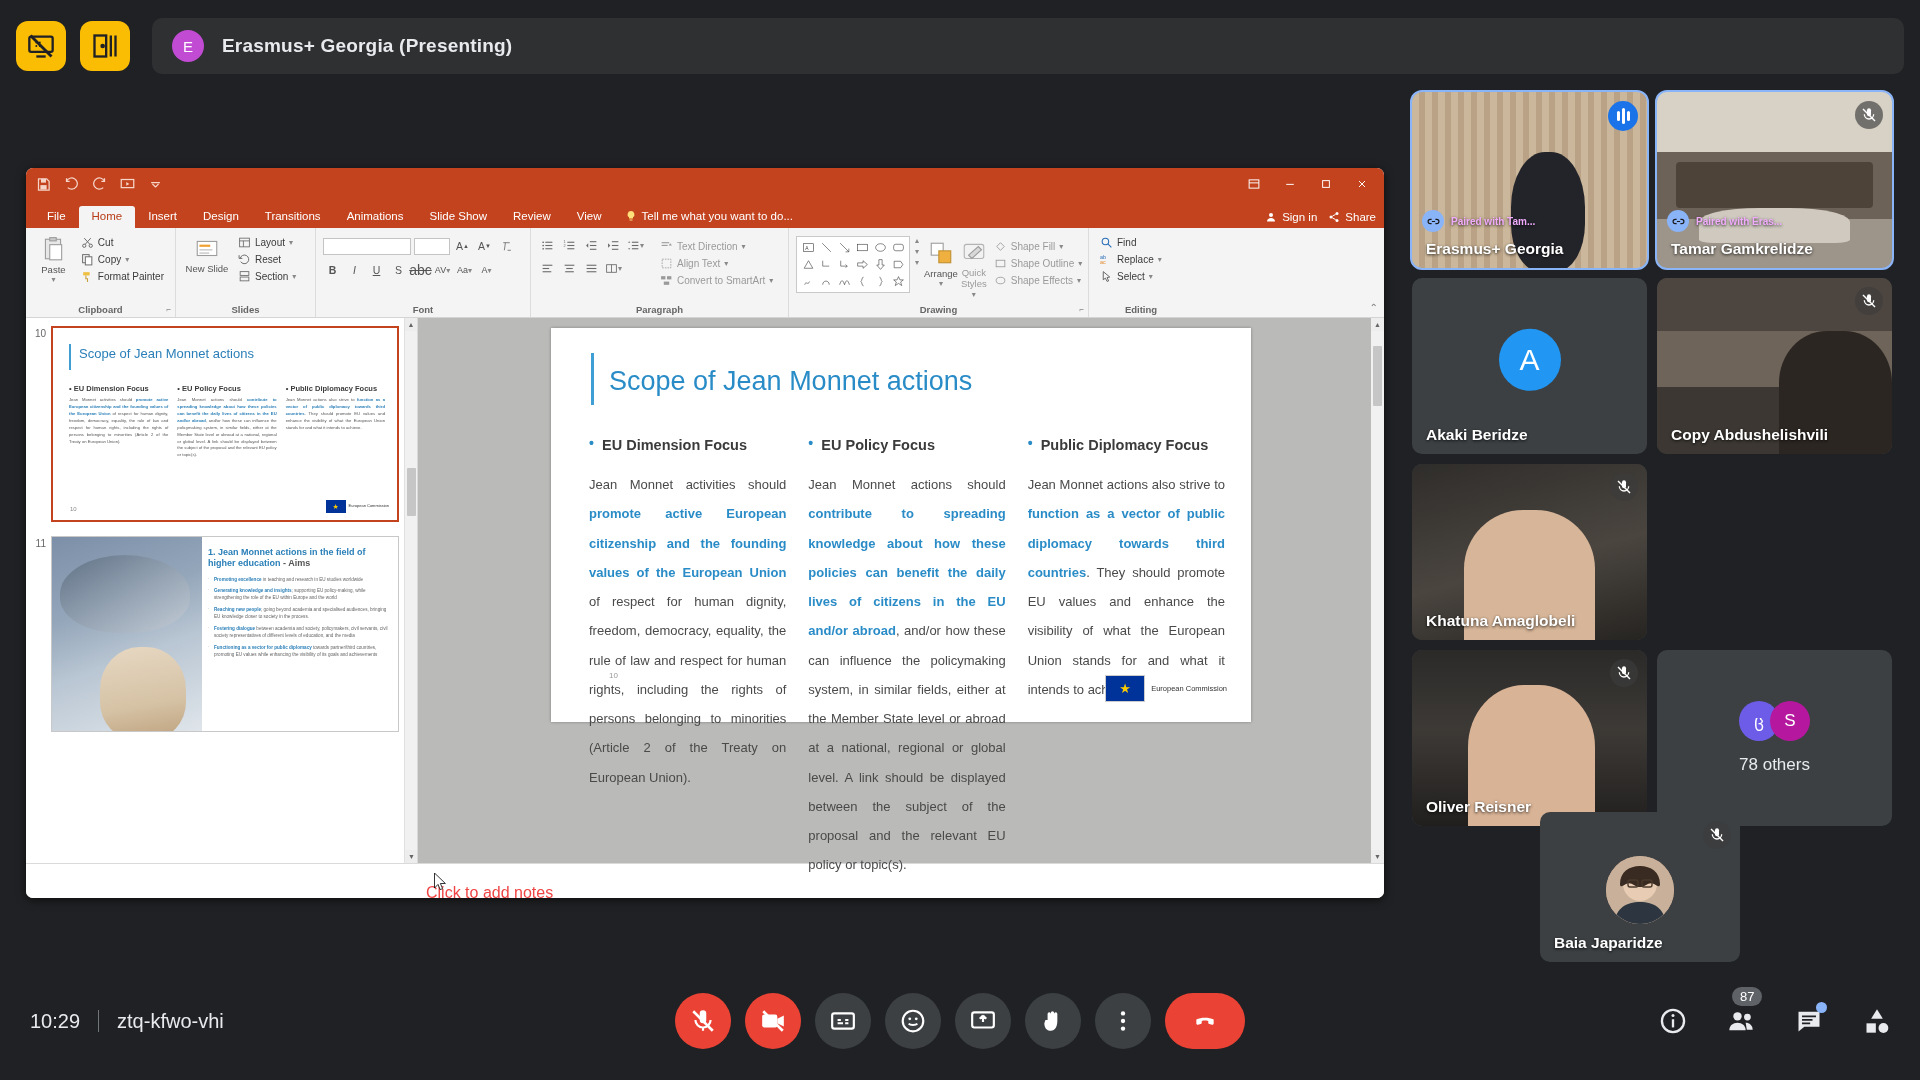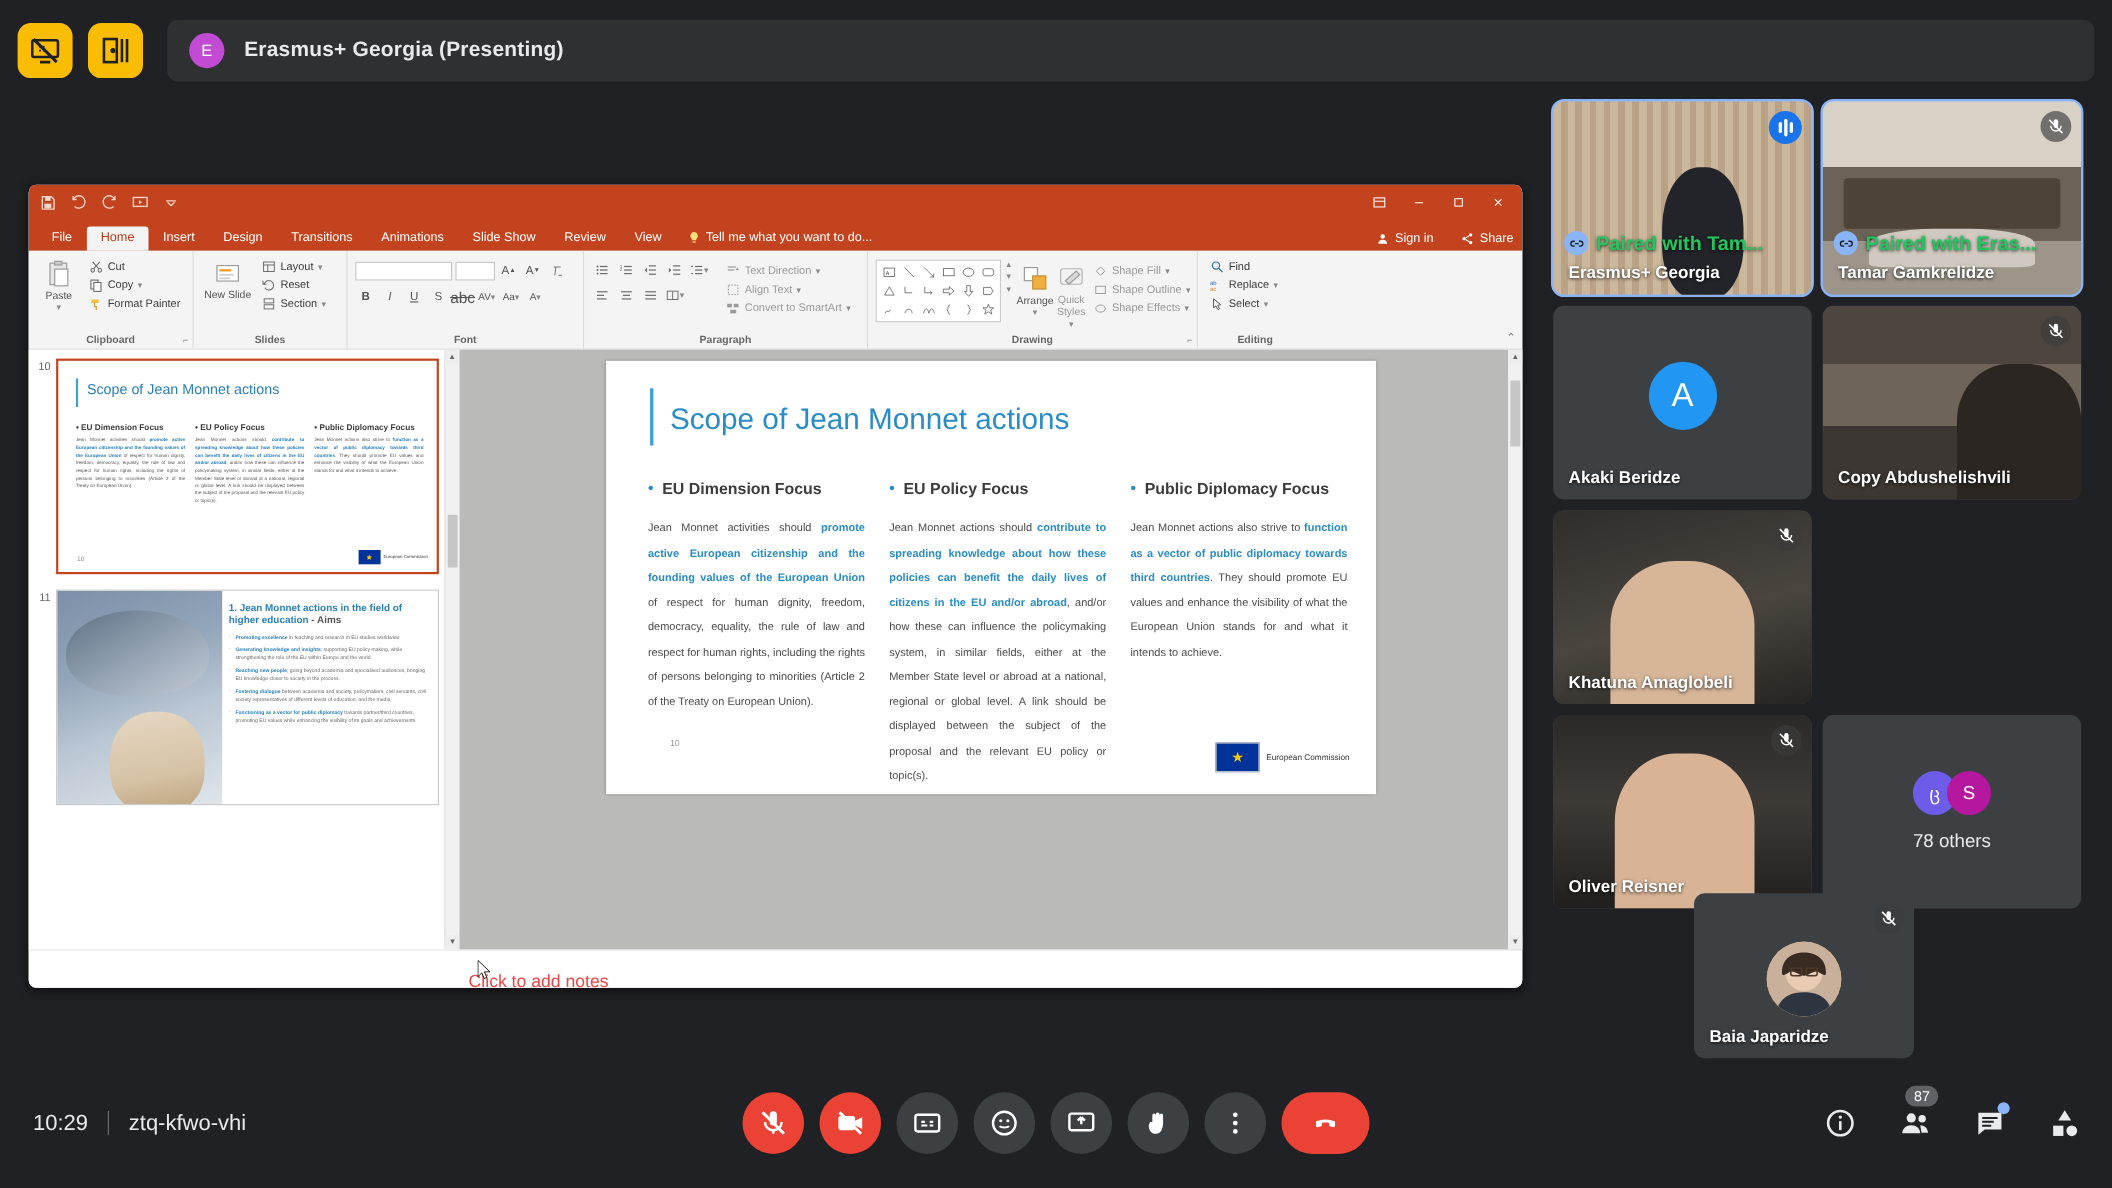--- a/index.html
+++ b/index.html
@@ -27,21 +27,21 @@
   .ppt-title { position: absolute; left: 0; right: 0; text-align: center; color: #fff; font-size: 11.5px; pointer-events: none; }
   .win-ctrls { position: absolute; right: 4px; top: 0; height: 32px; display: flex; align-items: center; gap: 0; }
   .wc { width: 36px; height: 32px; display: flex; align-items: center; justify-content: center; color: #fff; font-size: 12px; cursor: pointer; }
   .wc svg { width: 12px; height: 12px; stroke: #fff; fill: none; stroke-width: 1.3; }
 
   .ppt-tabs { height: 28px; background: #c2431d; display: flex; align-items: flex-end; padding-left: 8px; position: relative; }
   .ptab { color: #fff; font-size: 11.5px; padding: 5px 13px 6px; cursor: pointer; border-radius: 3px 3px 0 0; line-height: 1; }
   .ptab.active { background: #f4f4f4; color: #b83c17; }
   .tellme { color: #fff; font-size: 11.5px; display: flex; align-items: center; gap: 5px; margin-left: 10px; padding-bottom: 6px; }
   .tellme svg { width: 12px; height: 12px; fill: #ffe07a; }
-  .acct { position: absolute; right: 8px; bottom: 5px; display: flex; gap: 25px; color: #fff; font-size: 11.5px; align-items: center; }
+  .acct { position: absolute; right: 8px; bottom: 5px; display: flex; gap: 11px; color: #fff; font-size: 11.5px; align-items: center; }
   .acct span { display: flex; align-items: center; gap: 5px; cursor: pointer; }
   .acct svg { width: 12px; height: 12px; fill: #fff; }
 
   .ribbon { height: 90px; background: #f4f4f4; border-bottom: 1px solid #d4d4d4; display: flex; position: relative; }
   .rgroup { position: relative; padding: 4px 7px 0; border-right: 1px solid #dcdcdc; display: flex; flex-direction: column; }
   .rglabel { position: absolute; bottom: 2px; left: 0; right: 0; text-align: center; font-size: 9.5px; color: #666; font-weight: bold; }
   .rgbody { display: flex; align-items: flex-start; gap: 3px; height: 66px; }
   .bigbtn { width: 46px; display: flex; flex-direction: column; align-items: center; justify-content: center; font-size: 9.5px; color: #555; cursor: pointer; padding-top: 4px; }
   .bigbtn svg { width: 26px; height: 26px; margin-bottom: 2px; }
   .smcol { display: flex; flex-direction: column; gap: 2px; padding-top: 3px; }
@@ -94,21 +94,21 @@
   .ts-thumb { position: absolute; left: 2px; width: 9px; top: 150px; height: 48px; background: #c6c6c6; border-radius: 1px; }
 
   .stage { flex: 1; background: #babab8; position: relative; display: flex; align-items: flex-start; justify-content: center; padding-top: 10px; }
   .slide { width: 700px; height: 394px; background: #fff; position: relative; box-shadow: 0 0 3px rgba(0,0,0,.3); }
   .s-accent { position: absolute; left: 40px; top: 25px; width: 3px; height: 52px; background: #3f9fd4; }
   .s-title { position: absolute; left: 58px; top: 38px; font-size: 27px; color: #2a8cc7; }
   .s-cols { position: absolute; left: 38px; top: 108px; right: 26px; display: flex; gap: 22px; }
   .s-col { flex: 1; }
   .s-h { font-size: 14.5px; font-weight: bold; color: #3b3b3b; margin-bottom: 16px; position: relative; padding-left: 13px; line-height: 1.25; }
   .s-h::before { content: "•"; position: absolute; left: 0; top: -1px; color: #2a8cc7; font-size: 14px; }
-  .s-p { font-size: 10px; line-height: 2.25; color: #4a4a4a; text-align: justify; }
+  .s-p { font-size: 13px; line-height: 2.25; color: #4a4a4a; text-align: justify; }
   .s-p b { color: #2a8cc7; font-weight: bold; }
   .s-num { position: absolute; left: 58px; bottom: 42px; font-size: 8px; color: #999; }
   .s-flag { position: absolute; right: 24px; bottom: 20px; display: flex; align-items: center; gap: 6px; }
   .s-flagbox { width: 40px; height: 27px; background: #003399; position: relative; border: 1px solid #ccc; }
   .s-flagbox::after { content: "★"; position: absolute; inset: 0; color: #ffcc00; font-size: 13px; display: flex; align-items: center; justify-content: center; }
   .s-flagtxt { font-size: 7.5px; color: #333; line-height: 1.25; }
   .stagescroll { position: absolute; right: 0; top: 0; width: 13px; height: 100%; background: #f1f1f1; }
   .cursor-arrow { position: absolute; left: 408px; top: 555px; width: 13px; height: 18px; z-index: 40; }
 
   .notes { height: 58px; background: #fff; border-top: 1px solid #dadada; display: flex; align-items: center; padding-left: 400px; }
@@ -116,21 +116,21 @@
 
   
   .tiles { position: absolute; left: 1412px; top: 92px; width: 492px; }
   .trow { display: flex; gap: 10px; margin-bottom: 10px; }
   .tile { width: 235px; height: 176px; border-radius: 10px; position: relative; overflow: hidden; background: #3c4043; cursor: pointer; }
   .tile.hl { outline: 3px solid #8ab4f8; outline-offset: -1px; }
   .tile-name { position: absolute; left: 14px; bottom: 10px; color: #fff; font-size: 15.5px; font-weight: bold; text-shadow: 0 1px 3px rgba(0,0,0,.8); z-index: 5; }
   .tile-paired { position: absolute; left: 10px; bottom: 36px; display: flex; align-items: center; gap: 7px; z-index: 5; }
   .pair-ic { width: 22px; height: 22px; border-radius: 50%; background: #8ab4f8; display: flex; align-items: center; justify-content: center; }
   .pair-ic svg { width: 13px; height: 13px; fill: #1a1a1a; }
-  .pair-txt { color: #22c55e; font-size: 18px; font-weight: bold; text-shadow: 0 1px 3px rgba(0,0,0,.8); }
+  .pair-txt { color: #f0abfc; font-size: 10px; font-weight: bold; text-shadow: 0 1px 3px rgba(0,0,0,.8); }
   .mic-badge { position: absolute; right: 9px; top: 9px; width: 28px; height: 28px; border-radius: 50%; background: rgba(60,60,60,.65); display: flex; align-items: center; justify-content: center; z-index: 5; }
   .mic-badge svg { width: 16px; height: 16px; fill: #fff; }
   .speak-badge { position: absolute; right: 9px; top: 9px; width: 30px; height: 30px; border-radius: 50%; background: #1a73e8; display: flex; align-items: center; justify-content: center; gap: 2px; z-index: 5; }
   .speak-badge i { display: block; width: 3px; background: #fff; border-radius: 2px; }
   .avatar-circ { position: absolute; left: 50%; top: 50%; transform: translate(-50%,-60%); width: 62px; height: 62px; border-radius: 50%; background: #2196f3; color: #fff; font-size: 30px; display: flex; align-items: center; justify-content: center; }
   .others-tile { width: 235px; height: 176px; border-radius: 10px; background: #3c4043; display: flex; flex-direction: column; align-items: center; justify-content: center; gap: 14px; cursor: pointer; }
   .others-av { display: flex; }
   .oav { width: 40px; height: 40px; border-radius: 50%; display: flex; align-items: center; justify-content: center; color: #fff; font-size: 17px; }
   .oav:nth-child(2) { margin-left: -9px; }
   .others-lbl { color: #e8eaed; font-size: 17px; }

